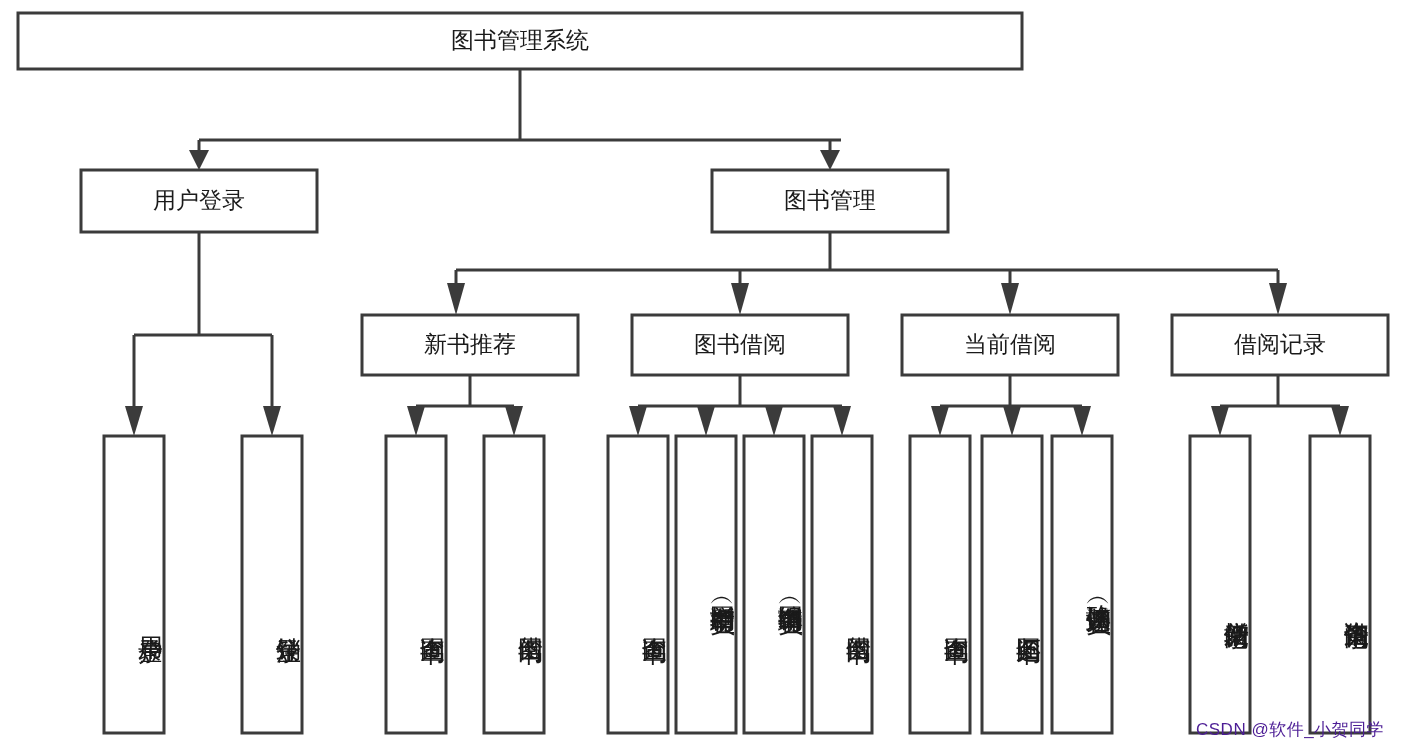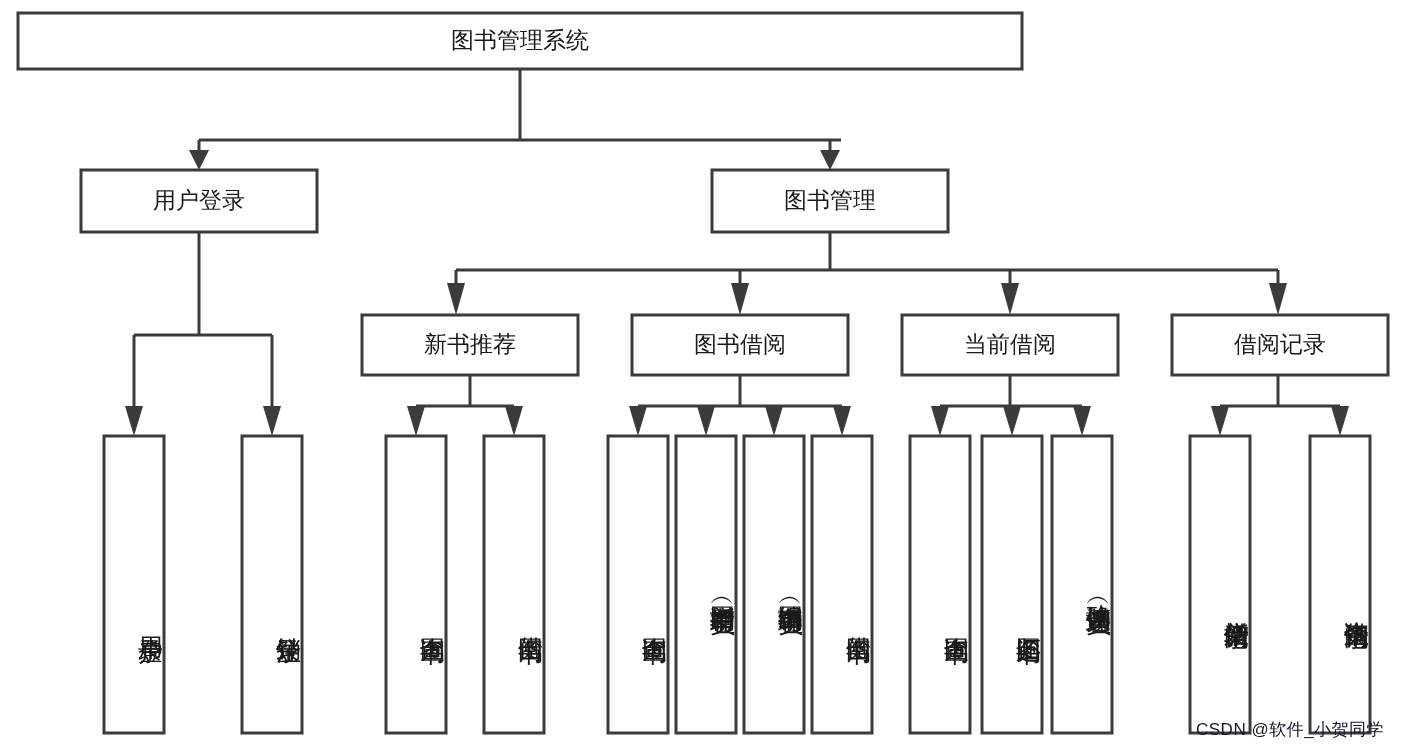--- a/index.html
+++ b/index.html
@@ -61,21 +61,21 @@
     display: flex;
     align-items: flex-start;
     justify-content: center;
     text-align: center;
     pointer-events: none;
   }
   .watermark {
     position: absolute;
     font-family: "Liberation Sans", "DejaVu Sans", sans-serif;
     font-size: 17px;
-    color: #0f172a;
+    color: #4c1d95;
     white-space: nowrap;
     letter-spacing: 0.5px;
   }
 </style>
 </head>
 <body>
 
 <div id="diagram-root">
 
   <svg class="diagram-canvas" viewBox="0 0 1405 747">

